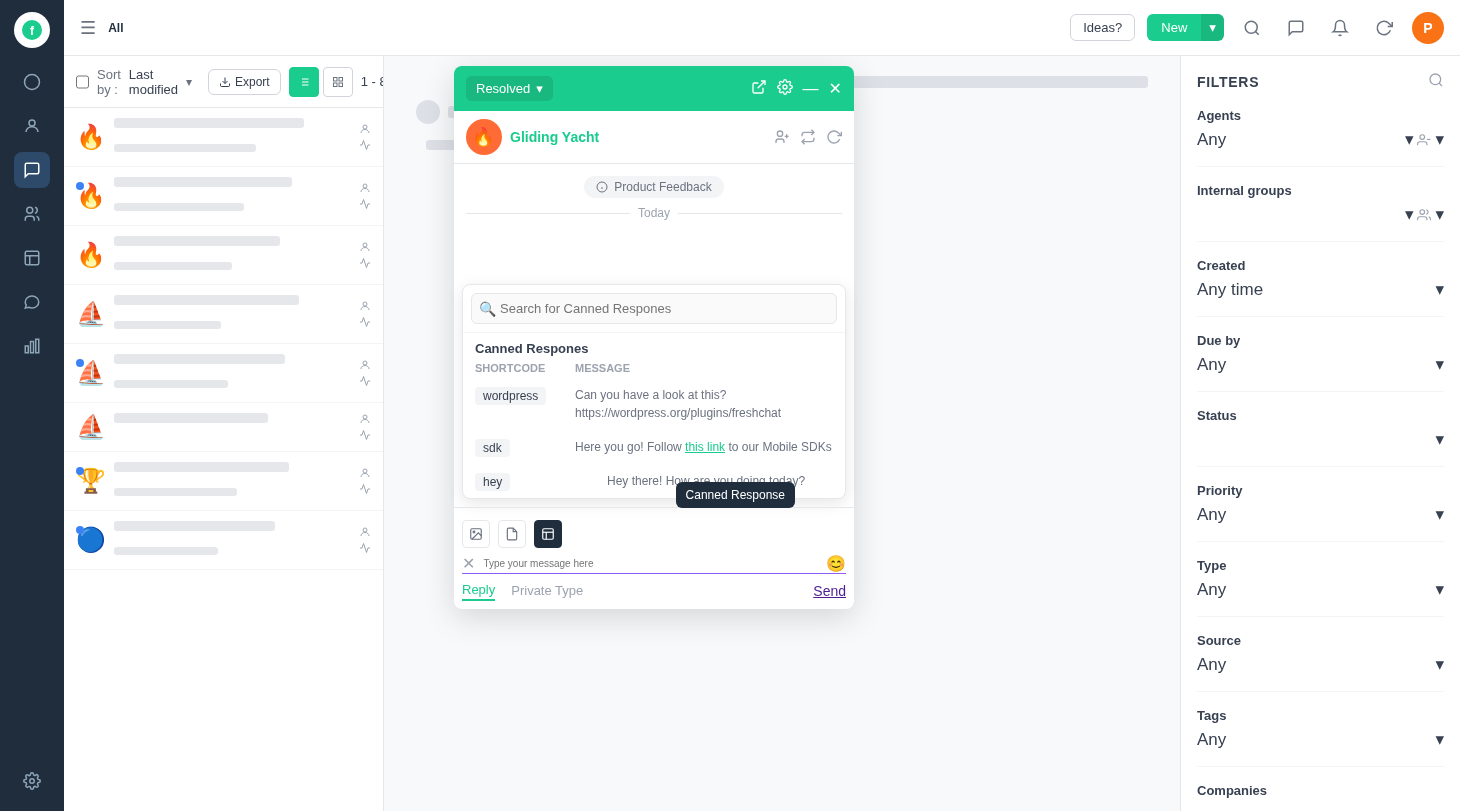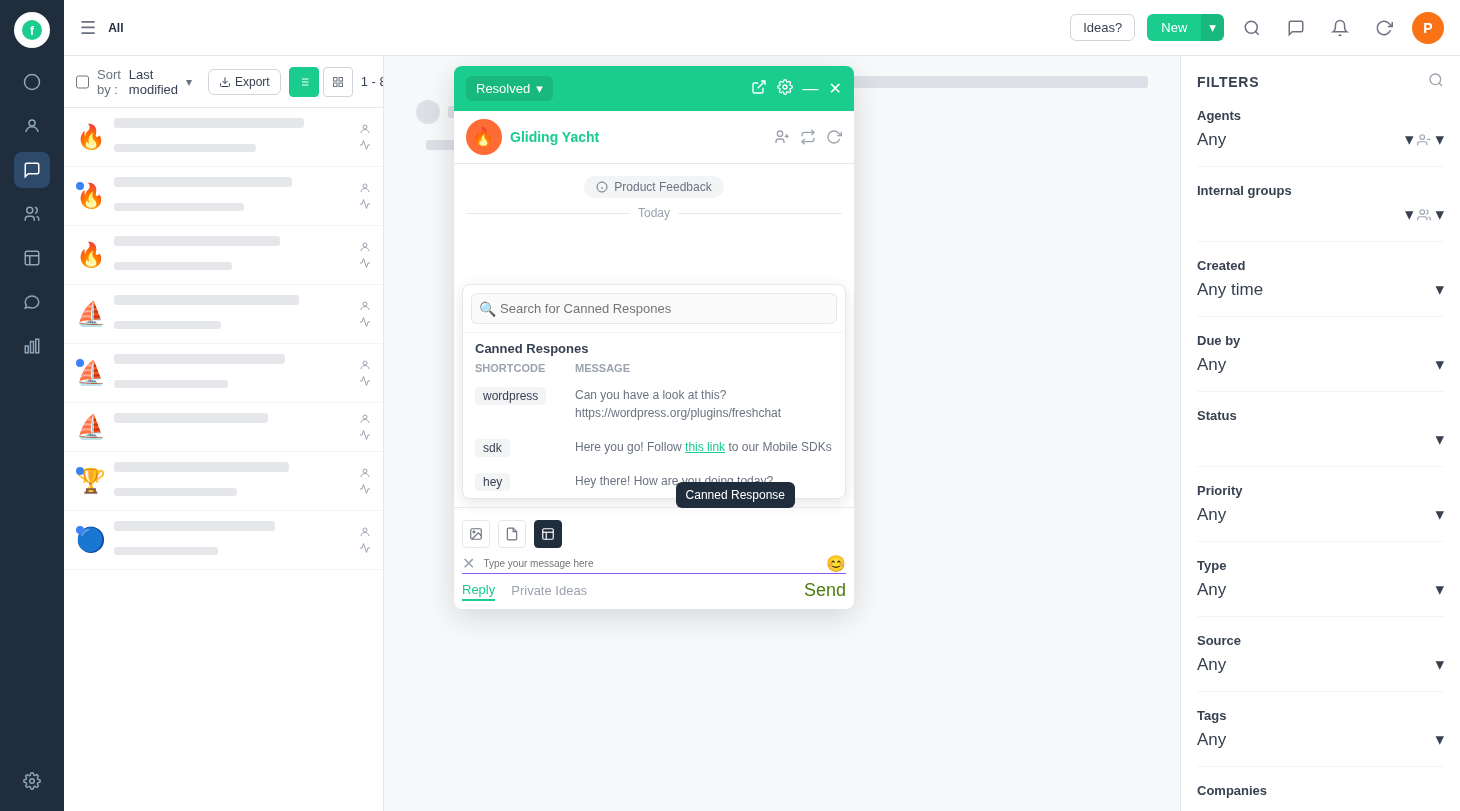--- a/index.html
+++ b/index.html
@@ -98,21 +98,21 @@
     .chat-input-toolbar { display: flex; gap: 8px; padding: 4px 0 6px; }
     .input-tool-btn { width: 28px; height: 28px; border-radius: 4px; border: 1px solid #e5e7eb; display: flex; align-items: center; justify-content: center; cursor: pointer; color: #6b7280; font-size: 14px; }
     .input-tool-btn.active { background: #1f2d3d; color: #fff; border-color: #1f2d3d; }
     .chat-input-row { display: flex; align-items: center; gap: 8px; }
     .chat-clear-btn { color: #9ca3af; cursor: pointer; font-size: 16px; }
     .chat-input { flex: 1; border: none; outline: none; font-size: 10px; color: #9ca3af; background: transparent; }
     .emoji-btn { color: #9ca3af; cursor: pointer; font-size: 16px; }
     .chat-tabs { display: flex; align-items: center; padding: 6px 0 0; border-top: 1px solid #8b5cf6; gap: 16px; }
     .chat-tab { font-size: 13px; color: #9ca3af; cursor: pointer; padding: 2px 0; }
     .chat-tab.active { color: #1acc8d; border-bottom: 2px solid #1acc8d; }
-    .send-btn { margin-left: auto; font-size: 18px; color: #4d7c0f; cursor: pointer; }
+    .send-btn { margin-left: auto; font-size: 14px; color: #4c1d95; cursor: pointer; text-decoration: underline; }
 
     
     .skel { background: #e5e7eb; border-radius: 3px; display: inline-block; }
   </style>
 </head>
 <body>
 
 <div class="app-container">
 
   <div class="left-sidebar">
@@ -501,21 +501,21 @@
               <span class="canned-message">Can you have a look at this? https://wordpress.org/plugins/freshchat</span>
             </div>
 
             <div class="canned-item">
               <div><span class="canned-shortcode">sdk</span></div>
               <span class="canned-message">
                 Here you go! Follow <a class="canned-link">this link</a> to our Mobile SDKs
               </span>
             </div>
 
-            <div class="canned-item" style="position:relative;">
+            <div class="canned-item" style="position:relative;gap:32px;">
               <div><span class="canned-shortcode">hey</span></div>
               <span class="canned-message">Hey there! How are you doing today?</span>
 
               <div class="canned-tooltip">
                 <span>Canned Response</span>
               </div>
             </div>
           </div>
 
           <div class="chat-input-area">
@@ -541,21 +541,21 @@
                   </svg>
               </div>
             </div>
             <div class="chat-input-row">
               <span class="chat-clear-btn">✕</span>
               <input class="chat-input" placeholder="Type your message here" style="">
               <span class="emoji-btn">😊</span>
             </div>
             <div class="chat-tabs">
               <span class="chat-tab active">Reply</span>
-              <span class="chat-tab">Private Ideas</span>
+              <span class="chat-tab">Private Type</span>
               <span class="send-btn">Send</span>
             </div>
           </div>
         </div>
       </div>
 
       <div class="filters-panel">
         <div class="filters-header">
           <span class="filters-title">FILTERS</span>
           <span class="filter-search-icon">

